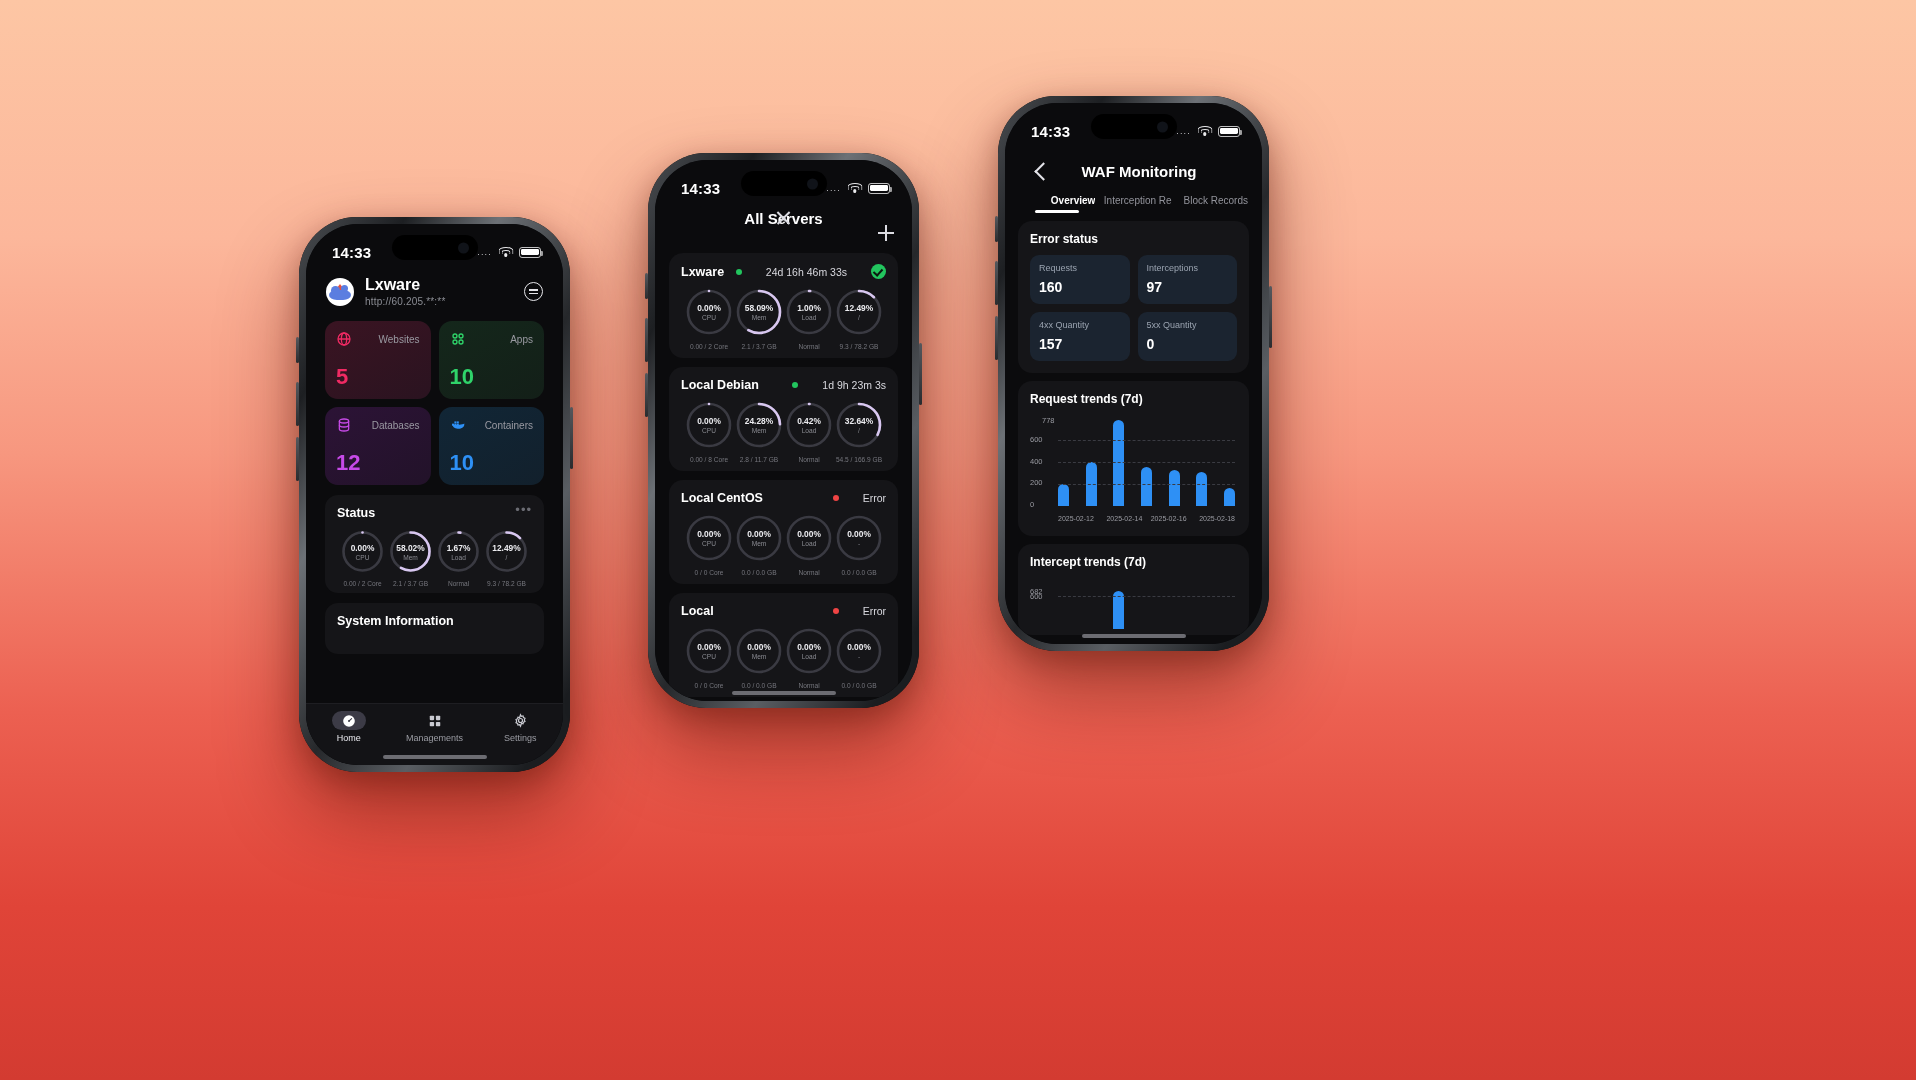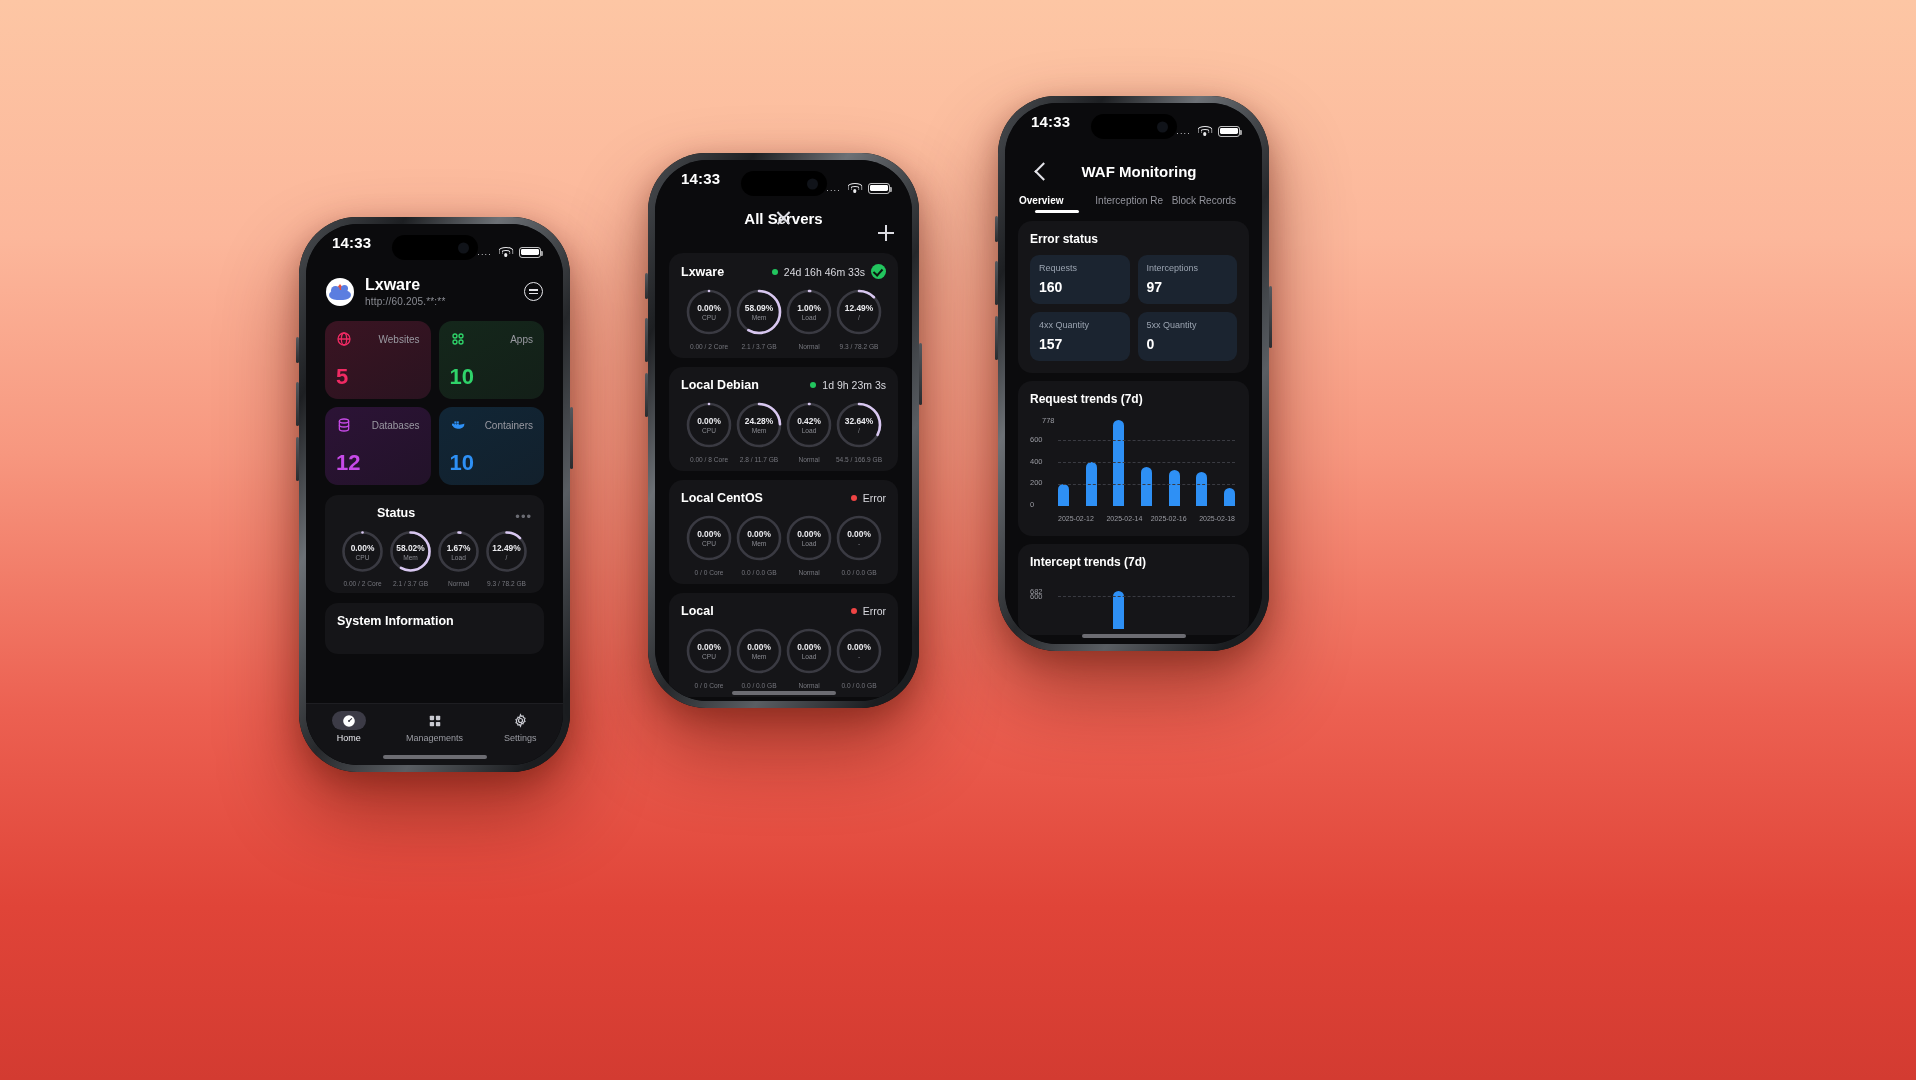--- a/index.html
+++ b/index.html
@@ -16,21 +16,21 @@
   .phone .band { position:absolute; inset:0; border-radius:58px;
            background:linear-gradient(120deg,#4b4e52,#1d1f22 18%,#6d7176 34%,#26282b 55%,#5a5e63 72%,#1b1d20 92%); }
   .phone .inner { position:absolute; inset:7px; border-radius:52px; background:#0d0e10; overflow:hidden; }
   .screen { position:absolute; inset:0; background:#0b0b0d; overflow:hidden; }
 
   .notch { position:absolute; top:11px; left:50%; transform:translateX(-50%);
            width:86px; height:25px; border-radius:14px; background:#000; z-index:30; }
   .notch .lens { position:absolute; right:9px; top:50%; transform:translateY(-50%);
            width:11px; height:11px; border-radius:50%; background:#101319; }
 
-  .statusbar { position:relative; height:46px; display:flex; 
+  .statusbar { position:relative; height:46px; display:flex; align-items:center;
                justify-content:space-between; padding:10px 22px 0 26px; z-index:20; }
   .sb-time { color:#fff; font-size:15px; font-weight:700; letter-spacing:.2px; }
   .sb-right { display:flex; align-items:center; gap:6px; }
   .sb-dots { color:#c9c9cc; font-size:9px; letter-spacing:1.2px; }
   .wifi { width:15px; height:11px; position:relative; }
   .wifi i { position:absolute; left:50%; transform:translateX(-50%);
             border:1.6px solid #eaeaec; border-bottom:none; border-radius:50% 50% 0 0; }
   .wifi i:nth-child(1){ width:15px;height:7px;top:0; }
   .wifi i:nth-child(2){ width:9px;height:4.5px;top:3px; }
   .wifi i:nth-child(3){ width:3.5px;height:3.5px;top:6.5px;border-radius:50%;background:#eaeaec;border:none; }
@@ -62,21 +62,21 @@
   .tile .trow { display:flex; align-items:center; }
   .tile .tlabel { margin-left:auto; font-size:10px; color:#9a9aa2; }
   .tile .tnum { font-size:22px; font-weight:700; position:absolute; left:11px; bottom:9px; }
   .t-web { background:linear-gradient(150deg,#3a1422,#2a1320); }
   .t-app { background:linear-gradient(150deg,#14271b,#131f18); }
   .t-db  { background:linear-gradient(150deg,#2c1336,#221229); }
   .t-ct  { background:linear-gradient(150deg,#112636,#12202c); }
   .ic { width:16px; height:16px; }
 
   .card { margin:10px 19px 0 19px; background:#151518; border-radius:13px; padding:11px 12px 6px 12px; }
-  .card-h { display:flex; align-items:flex-end;margin-left:40px; }
+  .card-h { display:flex; align-items:flex-start; }
   .card-t { color:#fff; font-size:12.5px; font-weight:700; }
   .dots3 { margin-left:auto; color:#6b6c73; font-size:13px; letter-spacing:1px; line-height:.6; }
   .gauges { display:flex; justify-content:space-between; padding:9px 2px 0 2px; }
   .g { width:47px; text-align:center; }
   .gring { width:45px; height:45px; margin:0 auto; position:relative; }
   .gring svg { transform:rotate(-90deg); display:block; }
   .gtxt { position:absolute; inset:0; display:flex; flex-direction:column;
           align-items:center; justify-content:center; }
   .gpct { color:#ececf0; font-size:8.4px; font-weight:600; }
   .glbl { color:#8a8b92; font-size:6.6px; margin-top:1px; }
@@ -101,37 +101,37 @@
   .xbtn::before,.xbtn::after { content:""; position:absolute; left:-1px; top:6.5px; width:17px; height:1.7px; background:#dcdce2; }
   .xbtn::before { transform:rotate(45deg); } .xbtn::after { transform:rotate(-45deg); }
   .plusbtn { margin-left:auto; width:16px; height:16px; position:relative; z-index:3; }
   .plusbtn::before,.plusbtn::after { content:""; position:absolute; background:#dcdce2; }
   .plusbtn::before { left:0; top:7.2px; width:16px; height:1.7px; }
   .plusbtn::after { top:0; left:7.2px; height:16px; width:1.7px; }
 
   .srv { margin:9px 14px 0 14px; background:#151518; border-radius:14px; padding:11px 12px 8px 12px; }
   .srv-h { display:flex; align-items:center; }
   .srv-n { color:#fff; font-size:12.5px; font-weight:700; }
-  .srv-r { margin-left:auto; display:flex; align-items:center; gap:6px; }
+  .srv-r { margin-left:auto; display:flex; align-items:center; gap:24px; }
   .sdot { width:6px; height:6px; border-radius:50%; }
   .srv-up { color:#d9d9df; font-size:10.5px; }
   .chk { width:15px; height:15px; border-radius:50%; background:#22c55e; position:relative; }
   .chk::after { content:""; position:absolute; left:4px; top:3.4px; width:4px; height:7px;
                 border:2px solid #0b1a0f; border-top:none; border-left:none; transform:rotate(42deg); }
   .srv-gauges { display:flex; justify-content:space-between; padding:8px 3px 0 3px; }
   .g2 { width:52px; text-align:center; }
   .g2 .gring { width:50px; height:50px; }
 
   
   #p3 { left:998px; top:96px; width:271px; height:555px; }
   .waf-nav { display:flex; align-items:center; padding:4px 18px 0 18px; height:40px; position:relative;margin-left:11px; }
   .backchev { width:13px; height:13px; border-left:2.2px solid #e4e4ea; border-bottom:2.2px solid #e4e4ea;
               transform:rotate(45deg); margin-left:3px; z-index:3; }
   .waf-tabs { display:flex; padding:0 14px; margin-top:6px; gap:0; }
-  .wtab { flex:1; text-align:left; font-size:10px; color:#93949c; padding-bottom:7px; position:relative;
+  .wtab { flex:1; text-align:right; font-size:10px; color:#93949c; padding-bottom:7px; position:relative;
           white-space:nowrap; overflow:hidden; }
   .wtab.on { color:#fff; font-weight:600; }
   .wtab.on::after { content:""; position:absolute; bottom:0; left:50%; transform:translateX(-50%);
                     width:44px; height:2.6px; border-radius:2px; background:#fff; }
   .wcard { margin:8px 13px 0 13px; background:#151518; border-radius:14px; padding:11px 12px 12px 12px; }
   .wtitle { color:#fff; font-size:12px; font-weight:700; }
   .stat-grid { display:grid; grid-template-columns:1fr 1fr; gap:8px; margin-top:9px; }
   .stat { background:#1b2430; border-radius:9px; padding:8px 9px 9px 9px; }
   .stat .sl { color:#9aa3b0; font-size:9px; }
   .stat .sv { color:#fff; font-size:14px; font-weight:700; margin-top:6px; }

